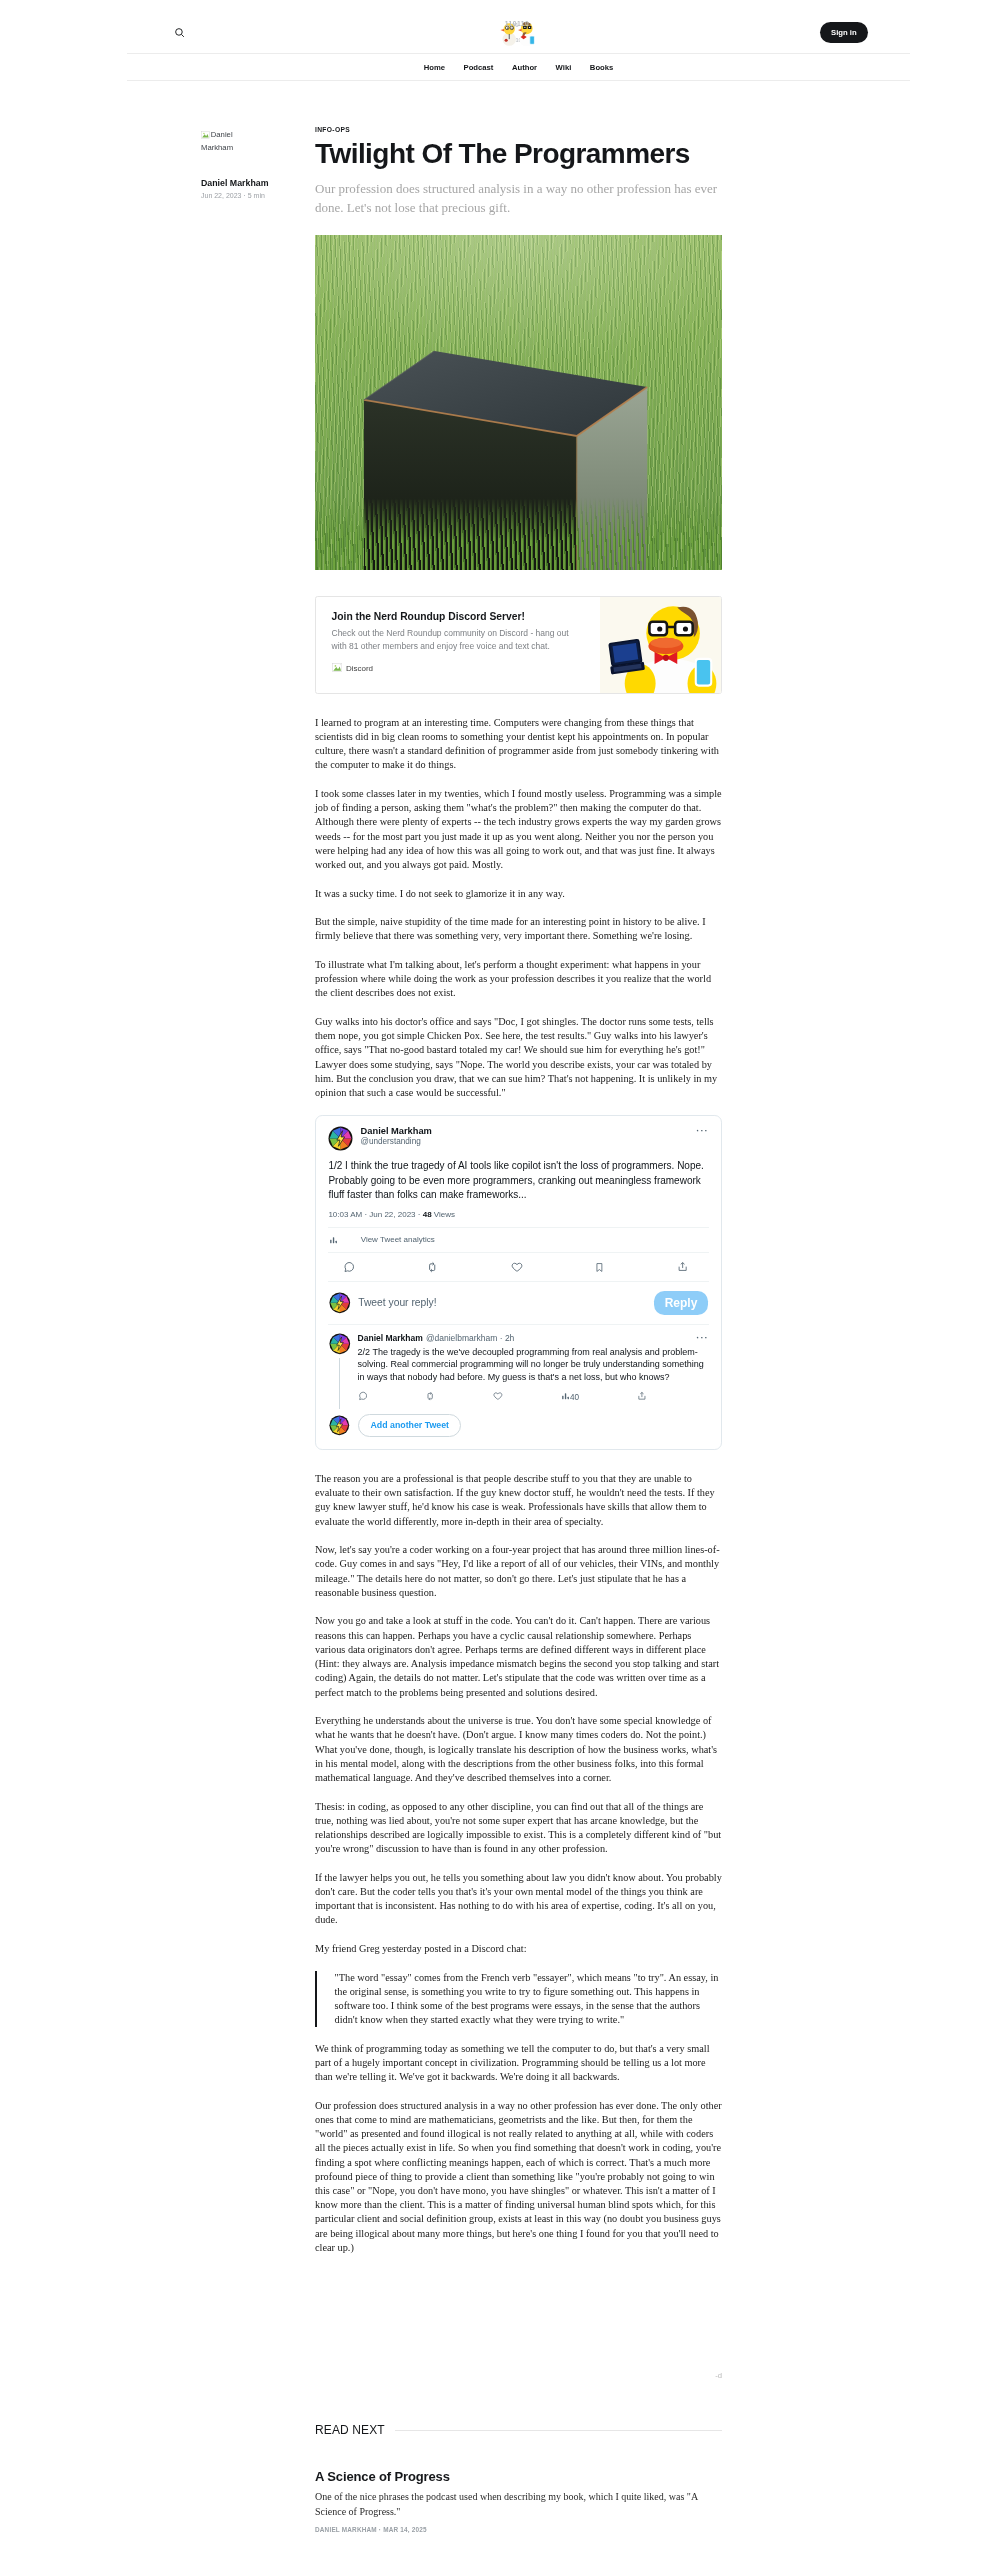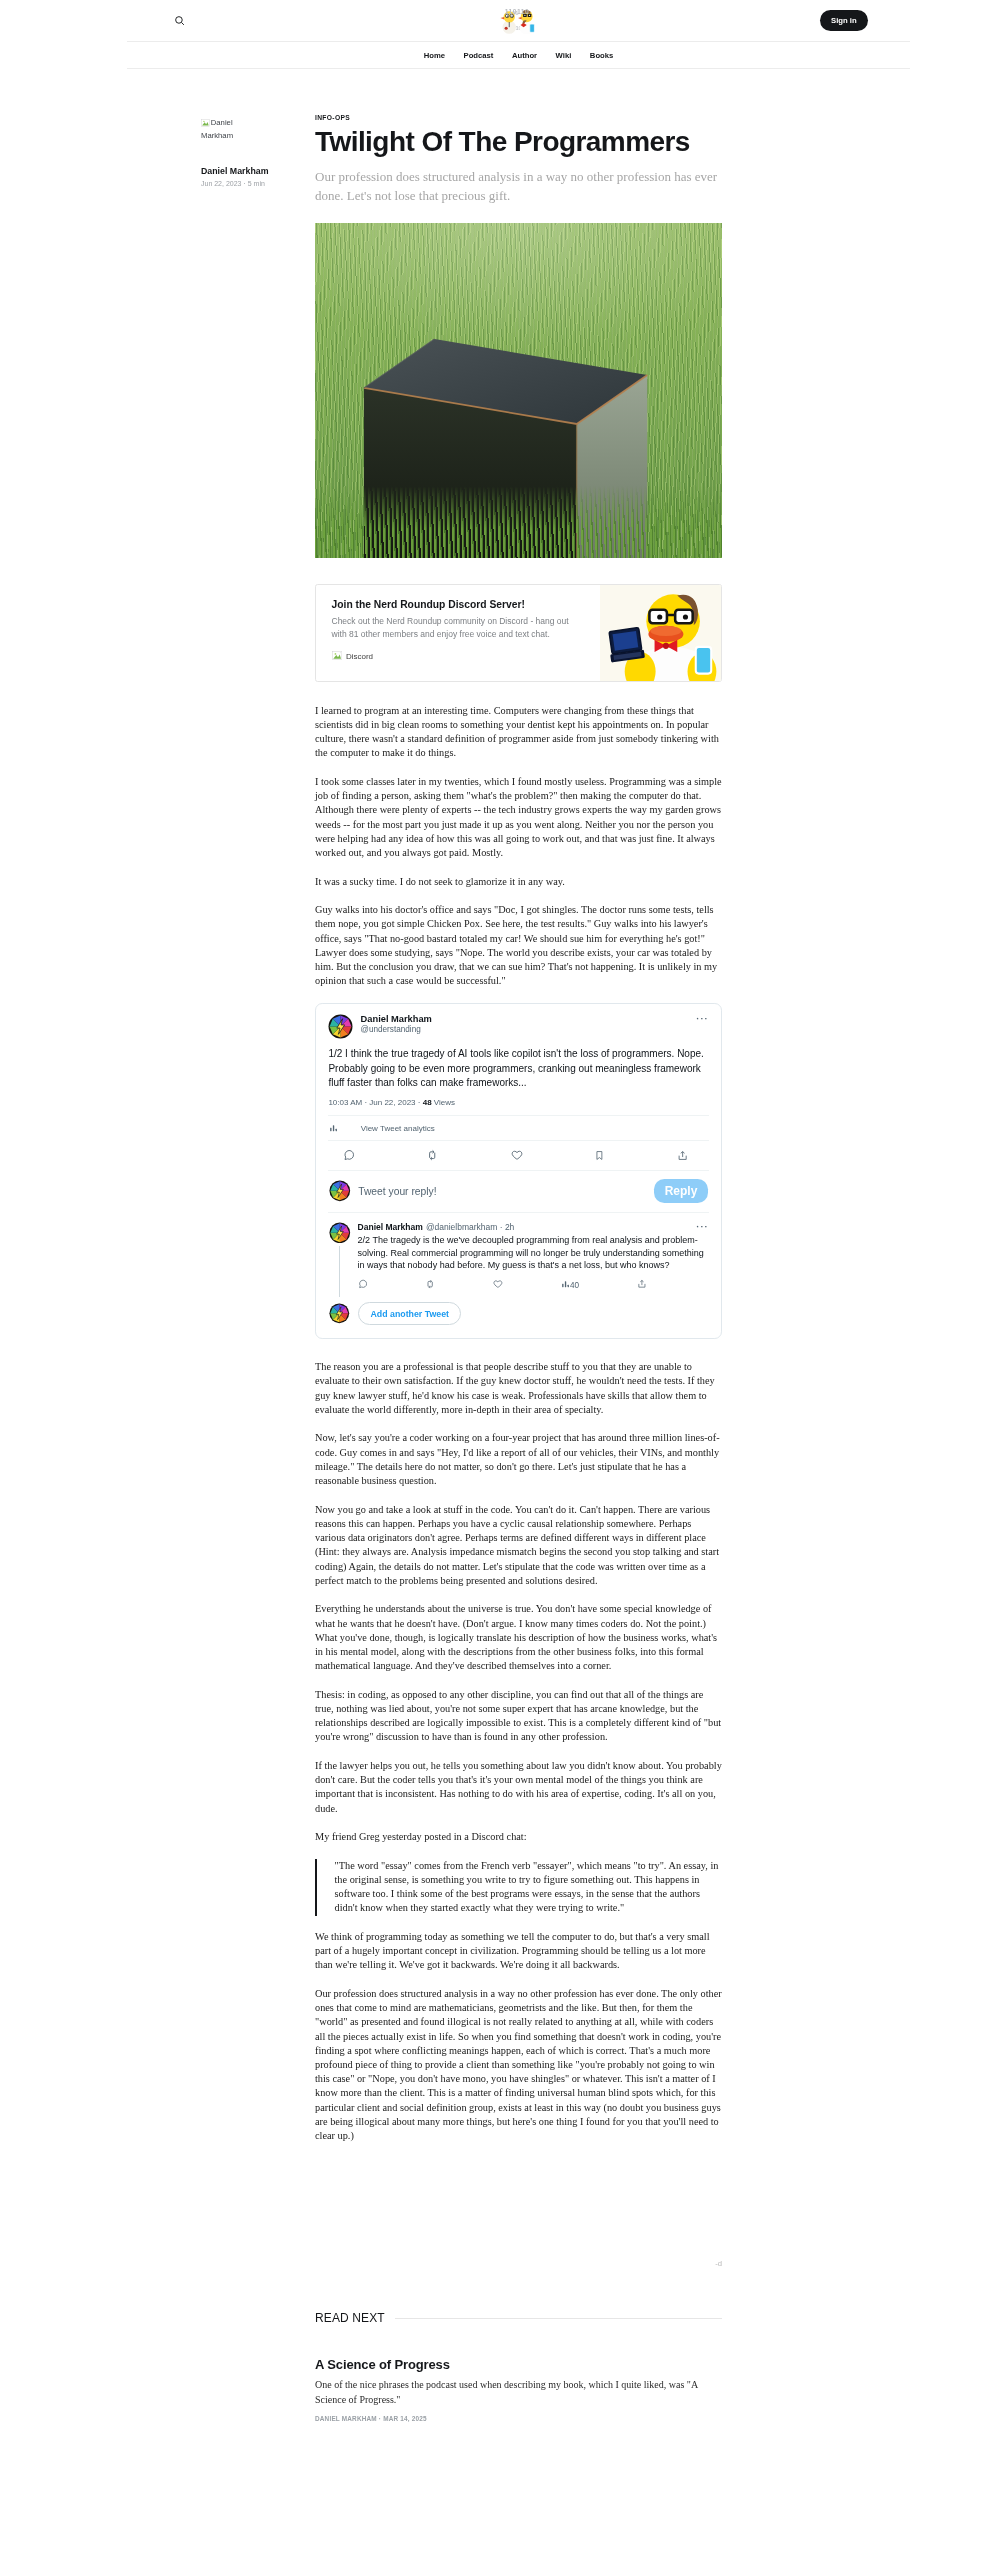--- a/index.html
+++ b/index.html
@@ -1,17 +1,17 @@
 <!DOCTYPE html>
 <html style="font-size:8.2px"><head>
 <meta charset="utf-8">
 <style>
   * { margin:0; padding:0; box-sizing:border-box; }
   body { background:#fff; font-family:"Liberation Sans", sans-serif; color:#15171a; }
-  .page { width:831px; margin:0 auto; background:#fff; overflow:hidden;padding-left:48px; }
+  .page { width:831px; margin:12px auto; background:#fff; overflow:hidden;padding-left:48px; }
 
   
   .hdr-top { height:41px; display:flex; align-items:center; padding:0 42px; position:relative; }
   .search-btn { width:20.6px; height:20.6px; display:flex; align-items:center; justify-content:center; cursor:pointer; }
   .logo { position:absolute; left:50%; top:50%; transform:translate(-50%,-50%); display:flex; align-items:center; gap:1px; cursor:pointer; }
   .logo .binary { position:absolute; left:5.2px; top:1px; font-size:6.7px; font-weight:700; color:#b9bcc0; letter-spacing:0.5px; z-index:0; }
   .signin-btn { margin-left:auto; background:#15171a; color:#fff; font-size:7.7px; font-weight:700; border:none; border-radius:11.3px; padding:5.7px 11.3px; cursor:pointer; }
   .hdr-nav { height:28px; border-top:0.5px solid #ececec; border-bottom:0.5px solid #ececec; display:flex; align-items:center; justify-content:center; gap:18.5px; }
   .navlink { font-size:7.7px; font-weight:600; color:#15171a; text-decoration:none; cursor:pointer; }
 
@@ -230,20 +230,22 @@
           </g>
         </svg>
       </div>
     </div>
 
     <div class="body-run">
 
     <p class="bp t-p">I learned to program at an interesting time. Computers were changing from these things that scientists did in big clean rooms to something your dentist kept his appointments on. In popular culture, there wasn't a standard definition of programmer aside from just somebody tinkering with the computer to make it do things.</p>
         <p class="bp t-p">I took some classes later in my twenties, which I found mostly useless. Programming was a simple job of finding a person, asking them "what's the problem?" then making the computer do that. Although there were plenty of experts -- the tech industry grows experts the way my garden grows weeds -- for the most part you just made it up as you went along. Neither you nor the person you were helping had any idea of how this was all going to work out, and that was just fine. It always worked out, and you always got paid. Mostly.</p>
         <p class="bp t-p">It was a sucky time. I do not seek to glamorize it in any way.</p>
+        <p class="bp t-p">But the simple, naive stupidity of the time made for an interesting point in history to be alive. I firmly believe that there was something very, very important there. Something we're losing.</p>
+        <p class="bp t-p">To illustrate what I'm talking about, let's perform a thought experiment: what happens in your profession where while doing the work as your profession describes it you realize that the world the client describes does not exist.</p>
         <p class="bp t-p">Guy walks into his doctor's office and says "Doc, I got shingles. The doctor runs some tests, tells them nope, you got simple Chicken Pox. See here, the test results." Guy walks into his lawyer's office, says "That no-good bastard totaled my car! We should sue him for everything he's got!" Lawyer does some studying, says "Nope. The world you describe exists, your car was totaled by him. But the conclusion you draw, that we can sue him? That's not happening. It is unlikely in my opinion that such a case would be successful."</p>
       </div>
 
     <div class="tweet-card">
       <div class="tw-row1">
         <svg width="25" height="25" viewBox="0 0 48 48">
           <circle cx="24" cy="24" r="23" fill="#15120f"></circle>
           <polygon points="24,24 45,24 38.8,38.8" fill="#e23b3b"></polygon>
             <polygon points="24,24 38.8,38.8 24,45" fill="#f07f1f"></polygon>
           <polygon points="24,24 24,45 9.2,38.8" fill="#f6d32b"></polygon>

